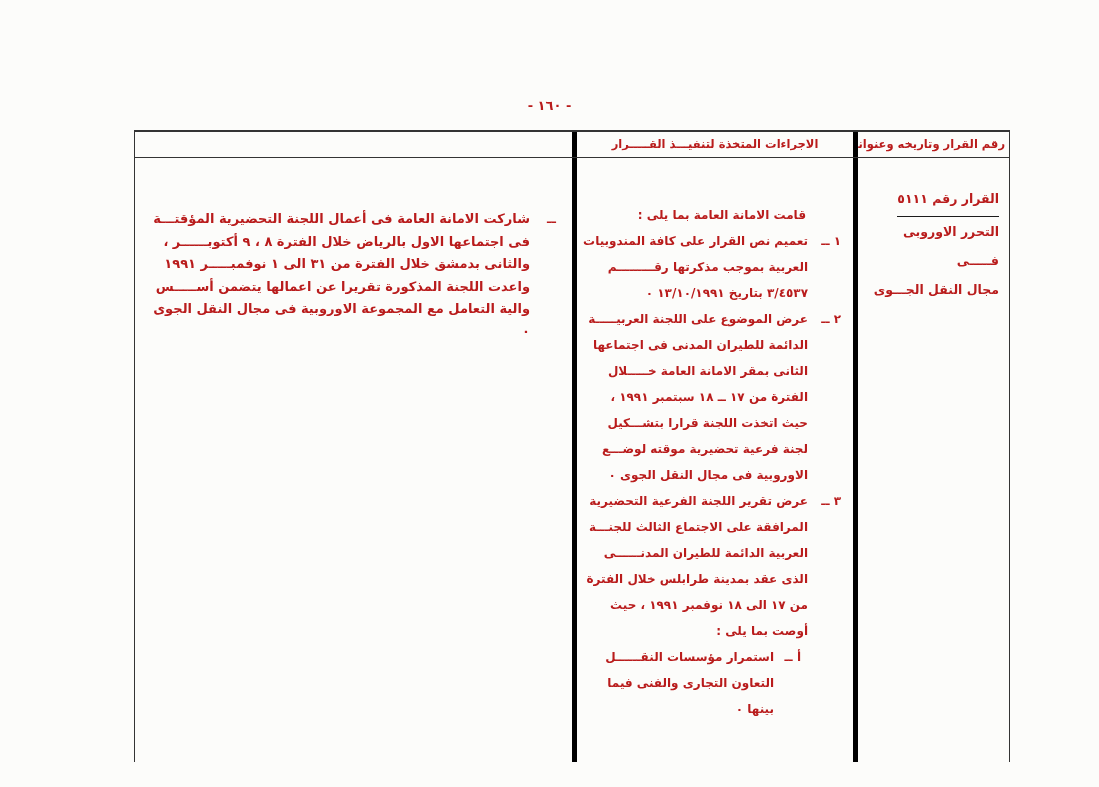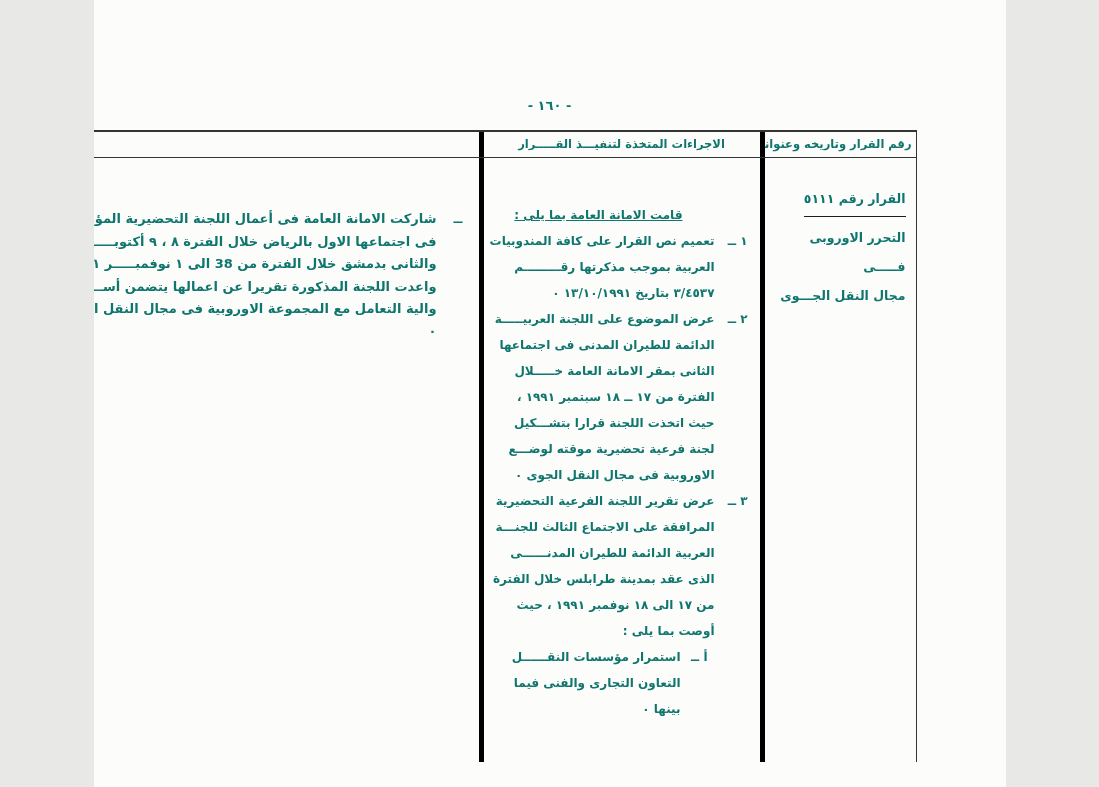--- a/index.html
+++ b/index.html
@@ -1,25 +1,25 @@
 <!DOCTYPE html>
 <html lang="ar" dir="rtl"><head>
 <meta charset="utf-8">
 <style>
   * { box-sizing: border-box; }
   html, body { margin: 0; padding: 0; }
   body { background: #e8e8e6; }
   .page {
     position: relative;
-    width: 912px;
+    width: 1099px;
     height: 787px;
     margin: 0 auto;
     background: #fcfcfa;
     font-family: "DejaVu Sans", sans-serif;
-    color: #0f766e;
+    color: #b91c1c;
     direction: rtl;
     overflow: hidden;
   }
   .page-number {
     position: absolute;
     top: 98px;
     left: 0; right: 0;
     text-align: center;
     font-size: 13px;
     font-weight: bold;
@@ -52,34 +52,34 @@
     overflow: hidden;
   }
   .cell-div { border-left: 5px solid #000000; } 
   .decision-cell {
     padding: 26px 10px 0 6px;
     font-size: 12.5px;
     font-weight: bold;
     line-height: 29px;
     text-align: right;
   }
-  .decision-number { margin-bottom: 6px; }
+  .decision-number { }
   .decision-number .underlined {
     display: inline-block;
     border-bottom: 1.5px solid #1b1b1b;
     padding-bottom: 3px;
   }
   .actions-cell {
     padding: 44px 12px 0 6px;
     font-size: 12px;
     font-weight: bold;
     line-height: 26px;
     text-align: right;
   }
-  .actions-intro { margin-right: 65px; text-decoration: underline; }
+  .actions-intro { margin-right: 35px; }
   .action-item { display: flex; gap: 7px; align-items: flex-start; }
   .item-num { flex: 0 0 26px; white-space: nowrap; }
   .item-text { flex: 1; }
   .action-subitem { margin-right: 40px; display: flex; gap: 7px; align-items: flex-start; }
   .action-subitem .item-num { flex: 0 0 20px; }
   .notes-cell {
     padding: 50px 16px 0 16px;
     font-size: 13px;
     font-weight: bold;
     line-height: 22.5px;
@@ -160,21 +160,21 @@
           </div>
         </div>
       </div>
 
       <div class="notes-cell">
         <div class="notes-block">
           <span class="notes-marker">ــ</span>
           <div class="notes-text">
             <div class="line">شاركت الامانة العامة فى أعمال اللجنة التحضيرية المؤقتـــة</div>
             <div class="line">فى اجتماعها الاول بالرياض خلال الفترة ٨ ، ٩ أكتوبــــــر ،</div>
-            <div class="line">والثانى بدمشق خلال الفترة من 38 الى ١ نوفمبـــــر ١٩٩١</div>
+            <div class="line">والثانى بدمشق خلال الفترة من ٣١ الى ١ نوفمبـــــر ١٩٩١</div>
             <div class="line">واعدت اللجنة المذكورة تقريرا عن اعمالها يتضمن أســـــس</div>
             <div class="line">والية التعامل مع المجموعة الاوروبية فى مجال النقل الجوى ٠</div>
           </div>
         </div>
       </div>
 
     </div>
   </div>
 </div>
 

